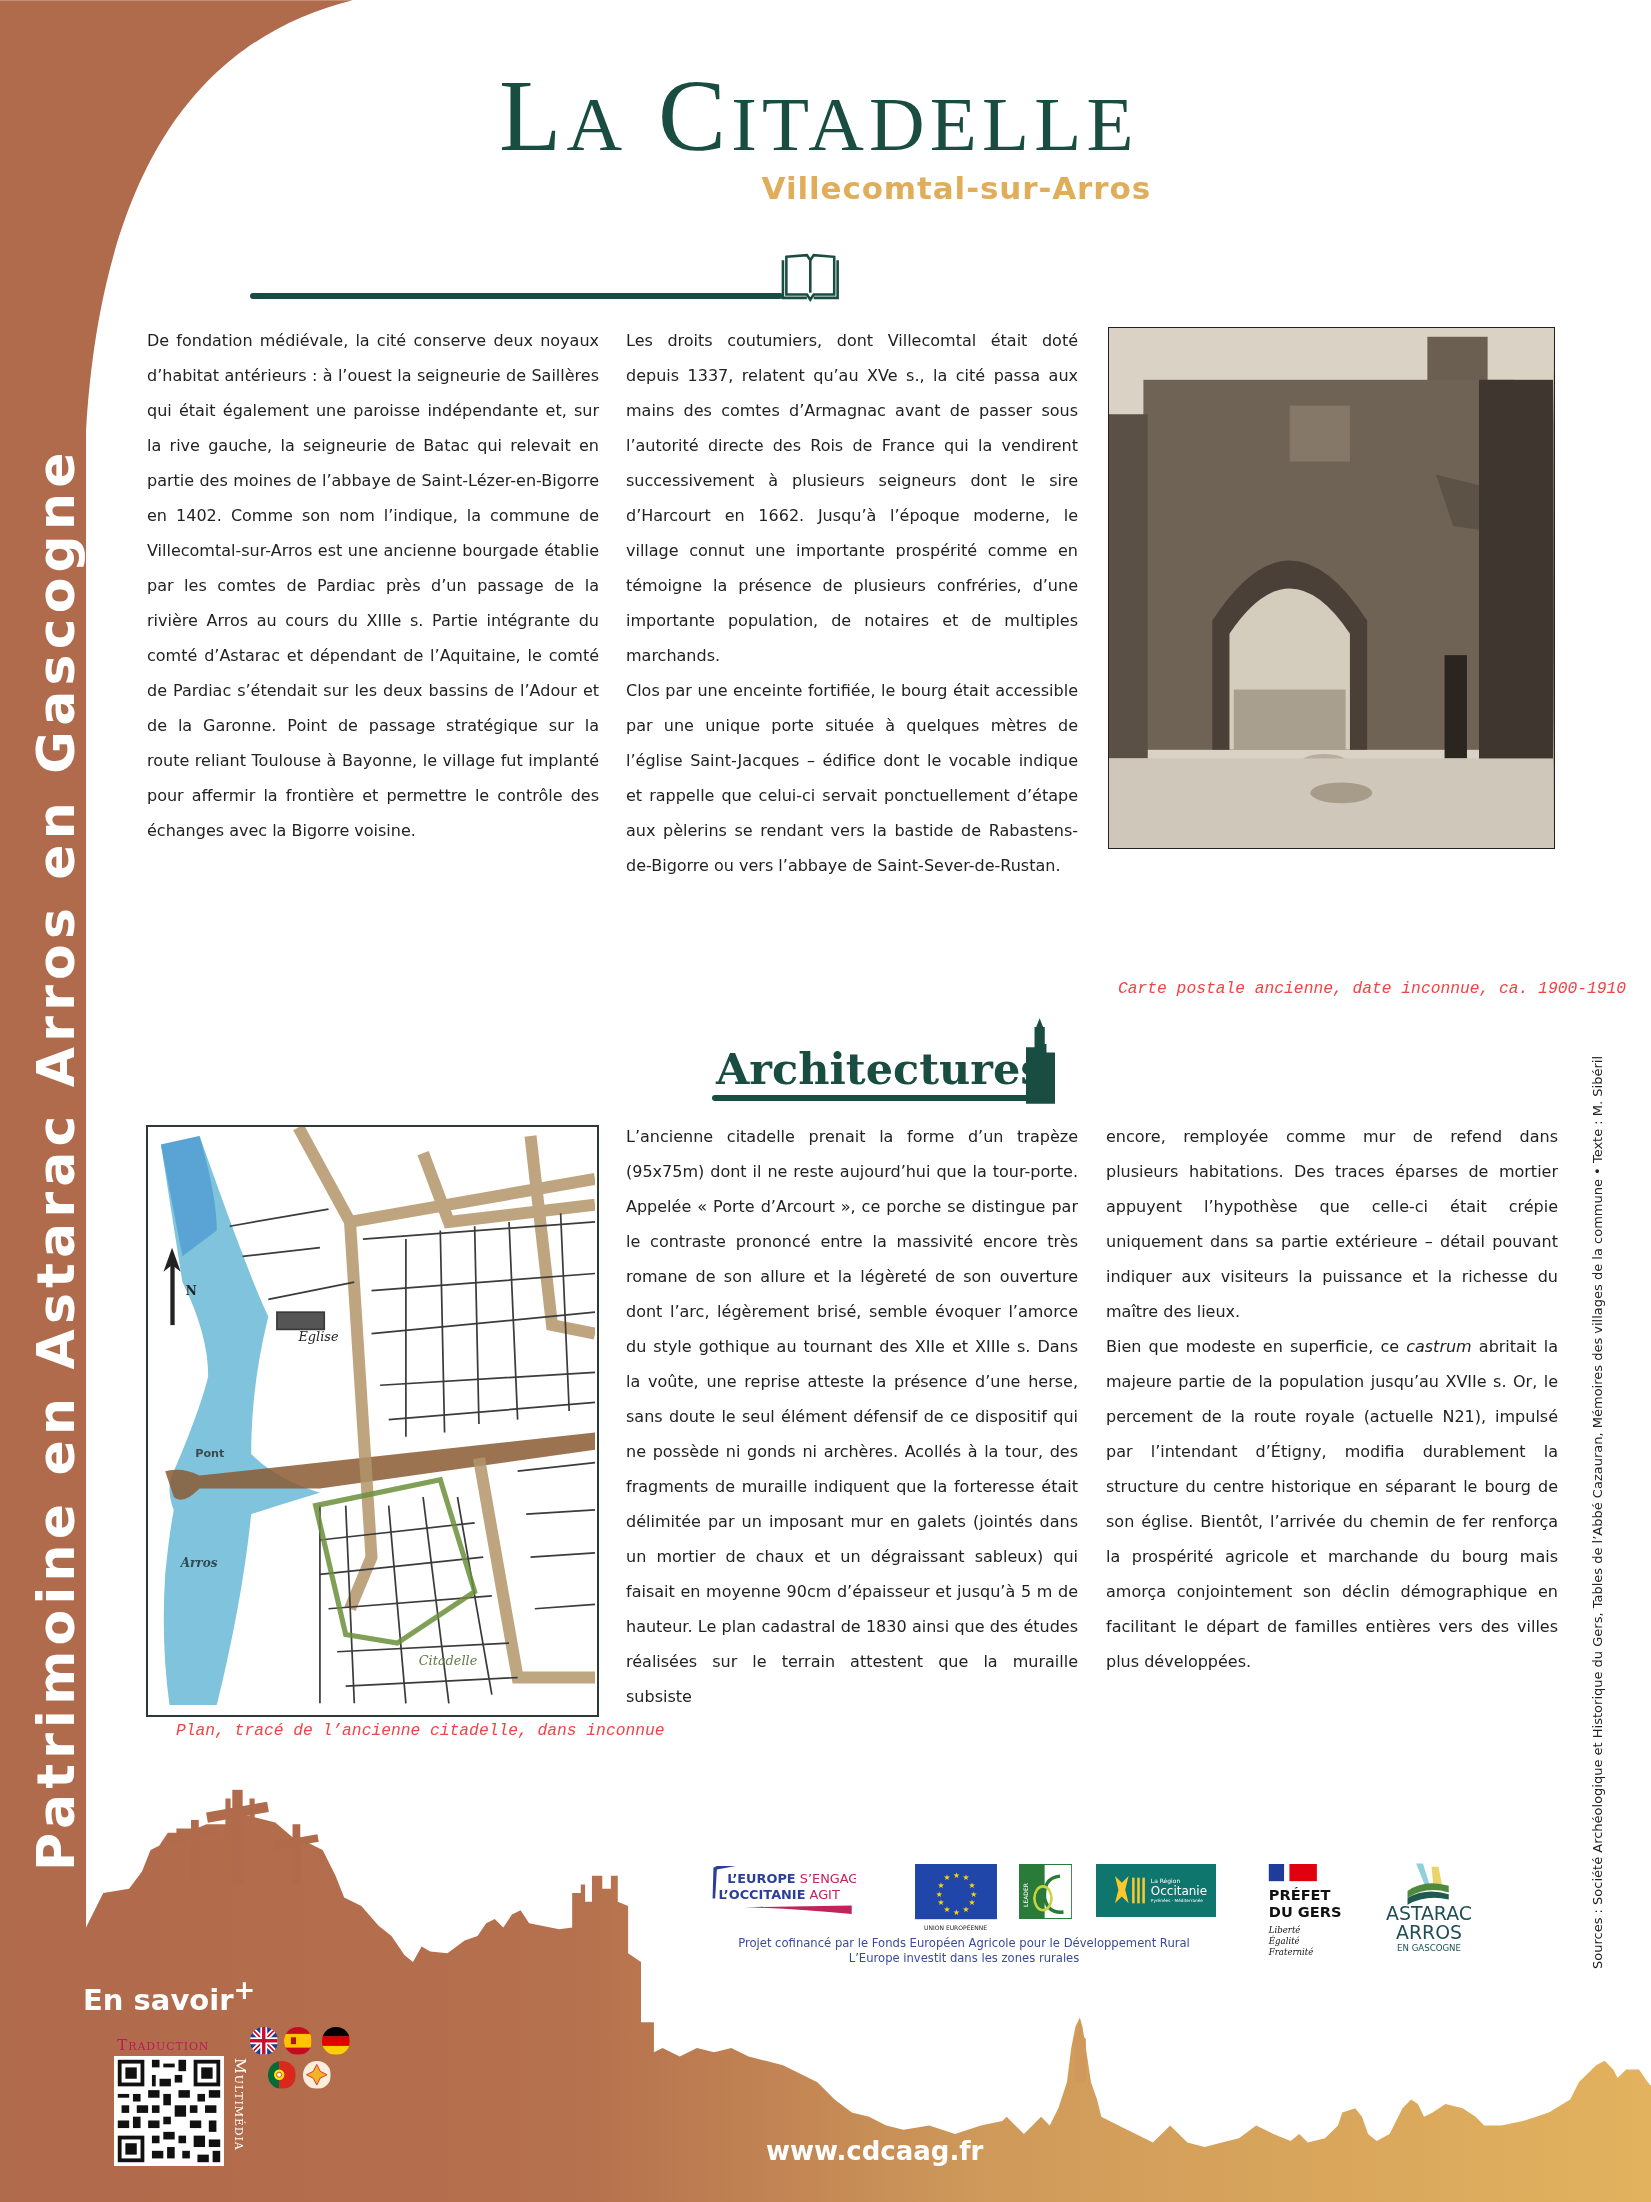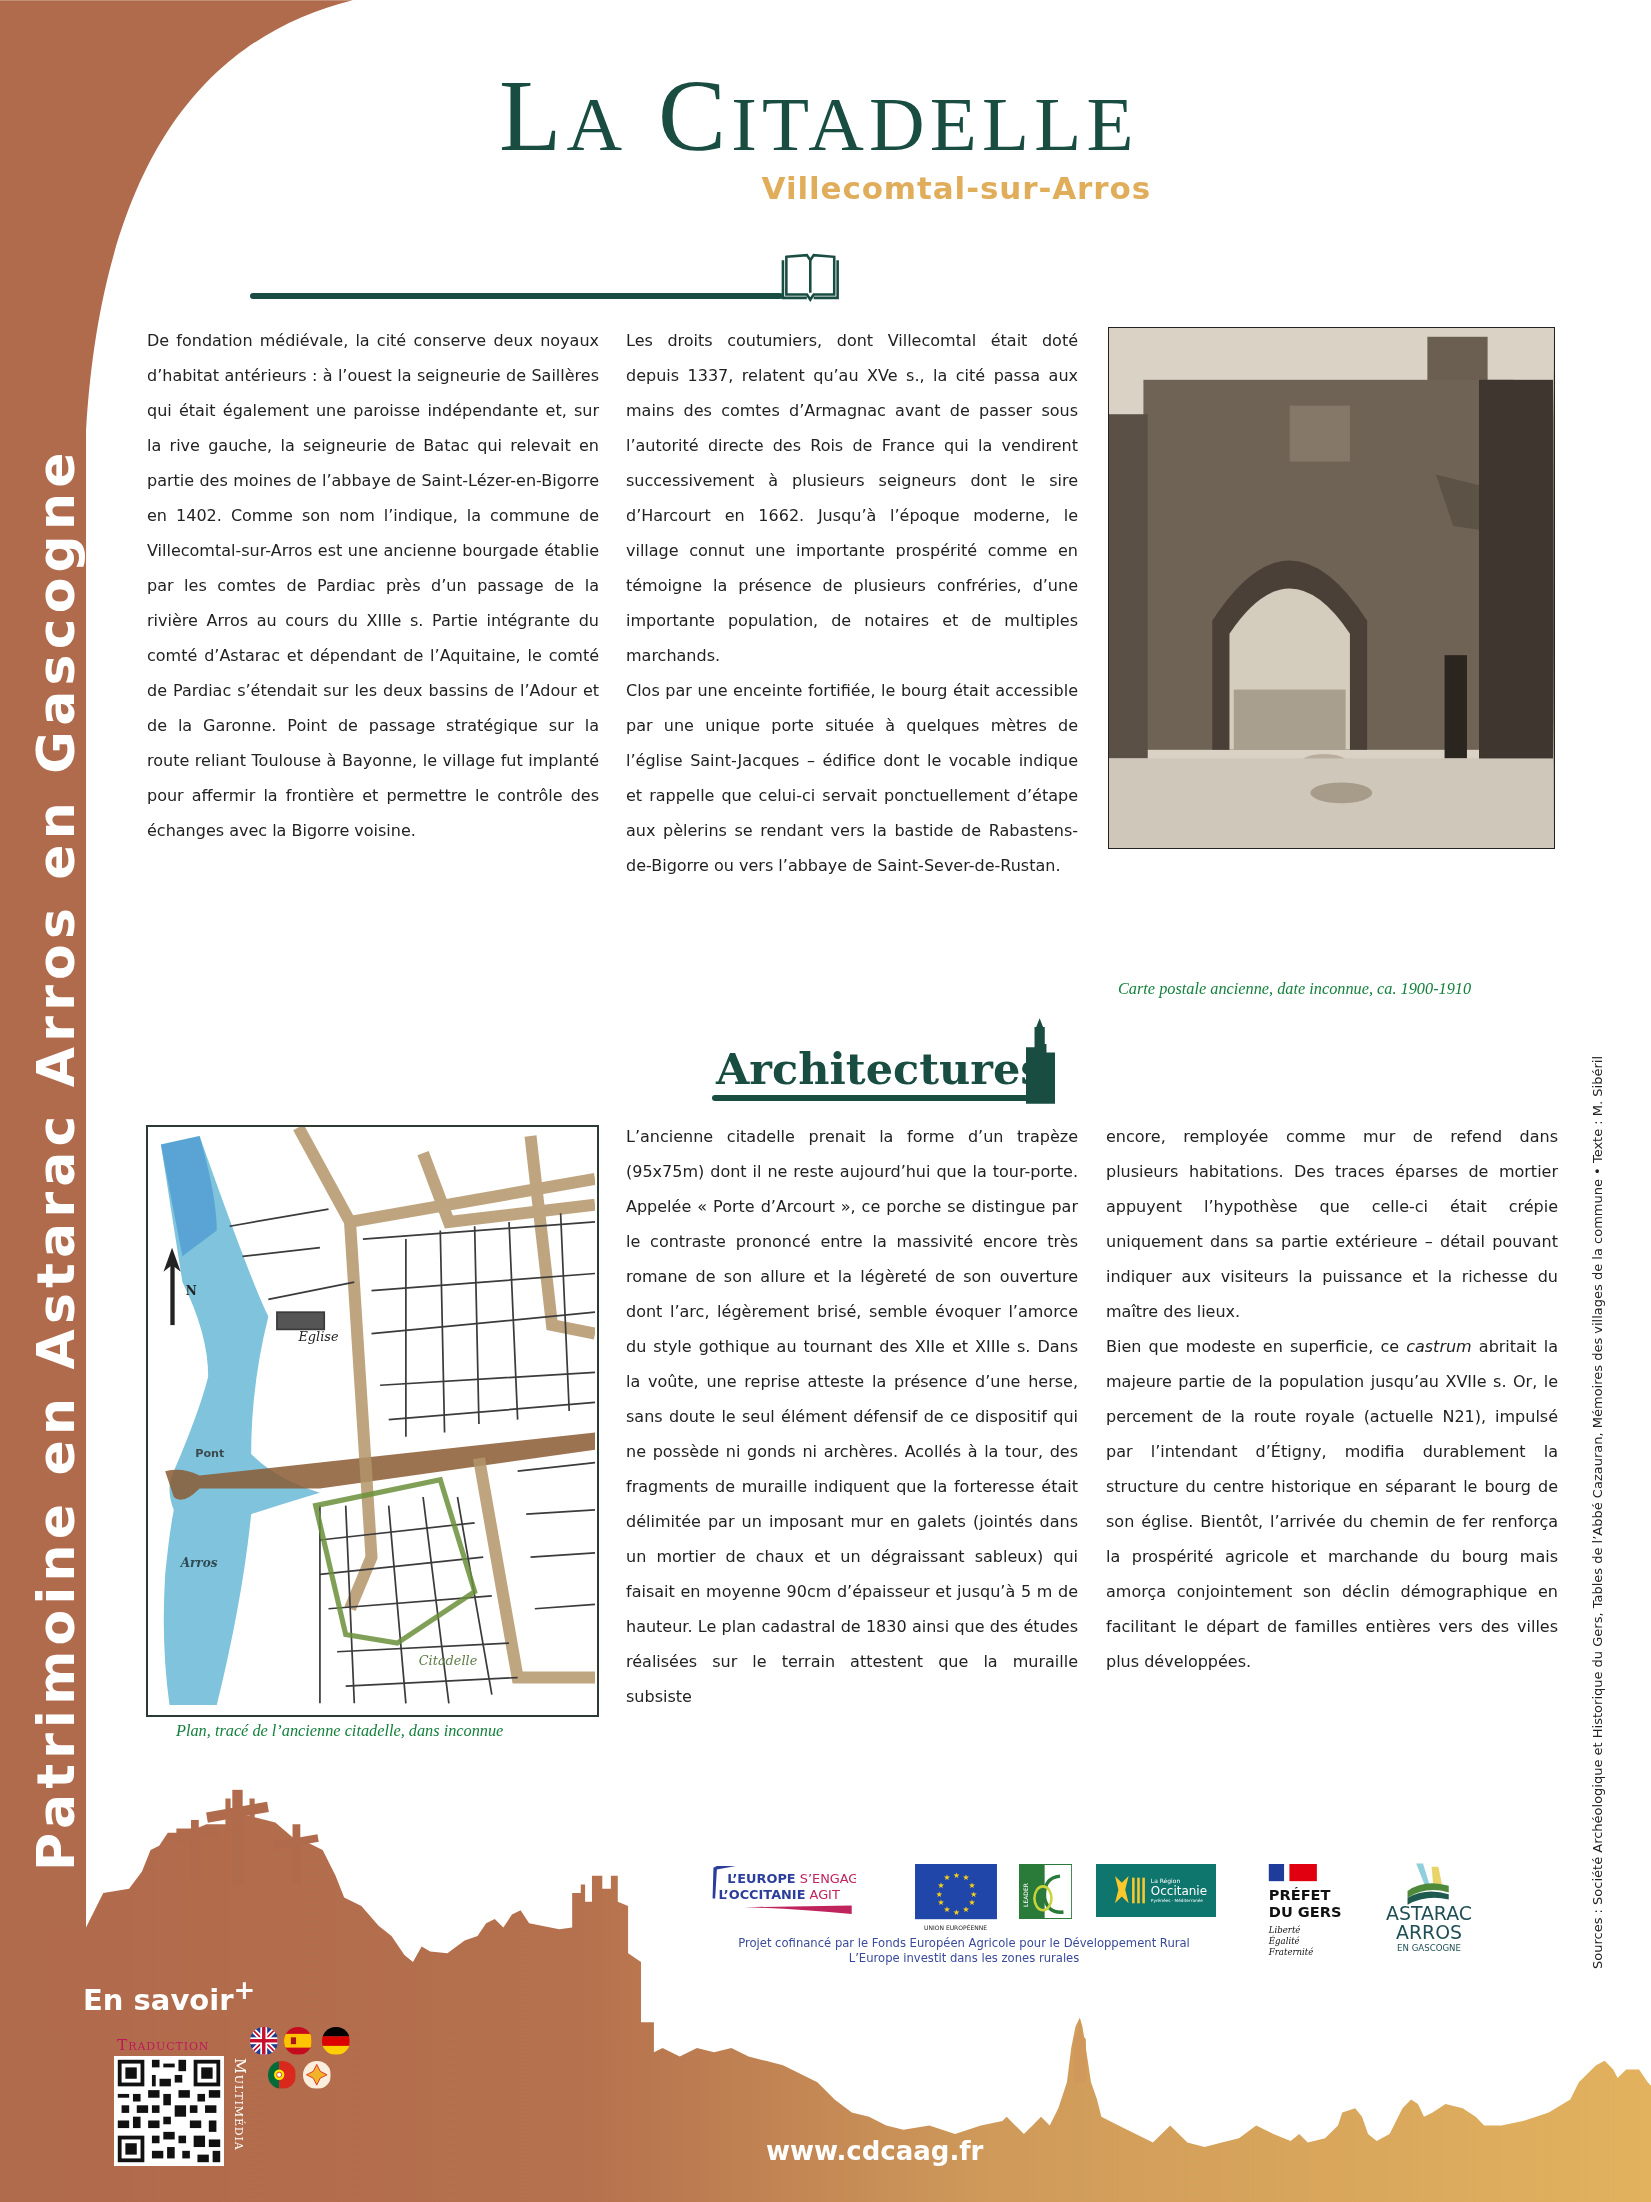--- a/index.html
+++ b/index.html
@@ -20,21 +20,21 @@
 
   .section-h { position: absolute; color: #1a4d42; font-family: "DejaVu Serif", serif; font-weight: bold; font-size: 43px; white-space: nowrap; line-height: 1; }
   .h-underline { position: absolute; height: 6px; background: #1a4d42; border-radius: 3.4px; }
 
   .body-col { position: absolute; color: #222; font-family: "DejaVu Sans", sans-serif; font-size: 16px; line-height: 35px; text-align: justify; }
   .body-col p { margin: 0; }
   .body-col em { font-style: italic; }
 
   .photo { position: absolute; left: 1108px; top: 327px; width: 447px; height: 522px; border: 1.7px solid #222; box-sizing: border-box;
     background: linear-gradient(180deg, #d8d1c4 0%, #cfc7b8 8%, #8c8070 18%, #6d6255 40%, #5a5045 60%, #7a7062 75%, #b8b0a2 85%, #cfc8bb 100%); overflow: hidden; }
-  .caption { position: absolute; color: #15803d; font-family: Liberation Serif, serif; font-style: italic; font-size: 16.3px; white-space: nowrap; }
+  .caption { position: absolute; color: #ef4444; font-family: Liberation Mono, monospace; font-style: italic; font-size: 16.3px; white-space: nowrap; }
 
   .map { position: absolute; left: 146px; top: 1125px; width: 453px; height: 592px; border: 2.6px solid #2d3a33; box-sizing: border-box; background: #ffffff; overflow: hidden; }
 
   .sources { position: absolute; left: 1590px; top: 1969px; transform-origin: 0 0; transform: rotate(-90deg); white-space: nowrap;
     color: #222; font-family: "DejaVu Sans", sans-serif; font-size: 13px; }
   .logo { position: absolute; }
   .cofinance { position: absolute; left: 723px; top: 1936px; width: 482px; text-align: center; color: #3a4a9a; font-family: "DejaVu Sans", sans-serif; font-size: 11.6px; line-height: 14.6px; }
 
   .en-savoir { position: absolute; left: 83px; top: 1975px; color: #fff; font-family: "DejaVu Sans", sans-serif; font-weight: bold; font-size: 29px; white-space: nowrap; }
   .en-savoir sup { font-size: 26px; }

